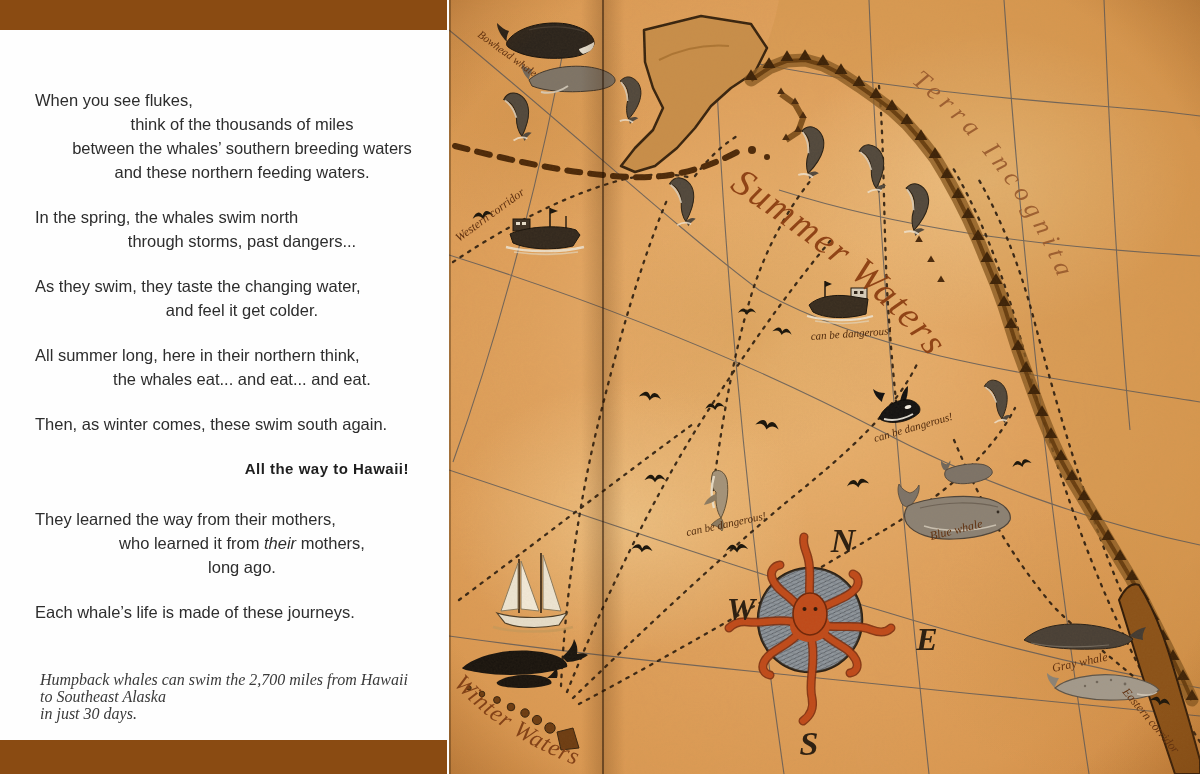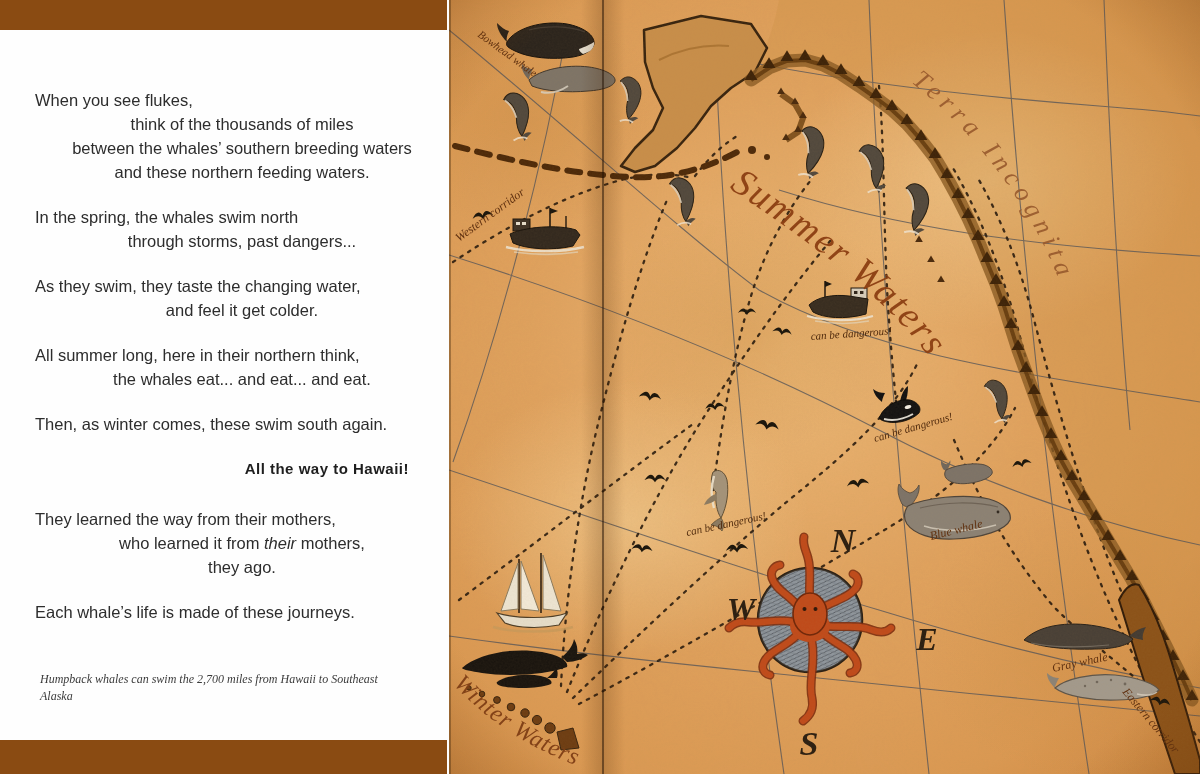--- a/index.html
+++ b/index.html
@@ -13,21 +13,21 @@
   .poem{position:absolute;left:35px;top:88px;right:28px;color:#2d2d2d;
         font-size:16.5px;line-height:24px;font-weight:400;}
   .poem p{margin:0 0 21px 0;}
   .poem .line{display:block;}
   .poem .ind{padding-left:28px;text-align:center;}
   .em{font-style:italic;margin-top:48px;}
   .hawaii{margin:6px 0 26px 0 !important;text-align:right;padding-right:12px;
           font-size:15px;font-weight:bold;letter-spacing:.5px;color:#1e1e1e;}
   .footnote{position:absolute;left:40px;top:671px;width:370px;
             font-family:"Liberation Serif",serif;font-style:italic;
-            font-size:12px;line-height:17px;color:#3a3a3a;}
+            font-size:16px;line-height:17px;color:#3a3a3a;}
   
   .map-page{position:absolute;left:449px;top:0;width:751px;height:774px;}
   .map-page svg{display:block;}
   text{user-select:none;}
   .scriptlbl{font-family:"Liberation Serif","DejaVu Serif",serif;font-style:italic;}
 </style>
 </head>
 <body>
 
 <div id="stage">
@@ -55,29 +55,30 @@
         <span class="line">All summer long, here in their northern think,</span>
         <span class="line ind">the whales eat... and eat... and eat.</span>
       </p>
       <p>
         <span class="line">Then, as winter comes, these swim south again.</span>
       </p>
       <p class="hawaii">All the way to Hawaii!</p>
       <p>
         <span class="line">They learned the way from their mothers,</span>
         <span class="line ind"><span>who learned it from </span><span class="em">their</span><span> mothers,</span></span>
-        <span class="line ind">they ago.</span>
+        <span class="line ind">long ago.</span>
       </p>
       <p>
         <span class="line">Each whale’s life is made of these journeys.</span>
       </p>
     </div>
 
     <div class="footnote">
       <span class="line" style="display:block">Humpback whales can swim the 2,700 miles from Hawaii to Southeast Alaska</span>
+      <span class="line" style="display:block">in just 30 days.</span>
     </div>
   </div>
 
   <div class="map-page">
   <svg width="751" height="774" viewBox="0 0 751 774" xmlns="http://www.w3.org/2000/svg">
     <defs>
       <radialGradient id="parch" cx="45%" cy="45%" r="75%">
         <stop offset="0%" stop-color="#efba78"></stop>
         <stop offset="45%" stop-color="#e3a35e"></stop>
         <stop offset="80%" stop-color="#dd9952"></stop>

